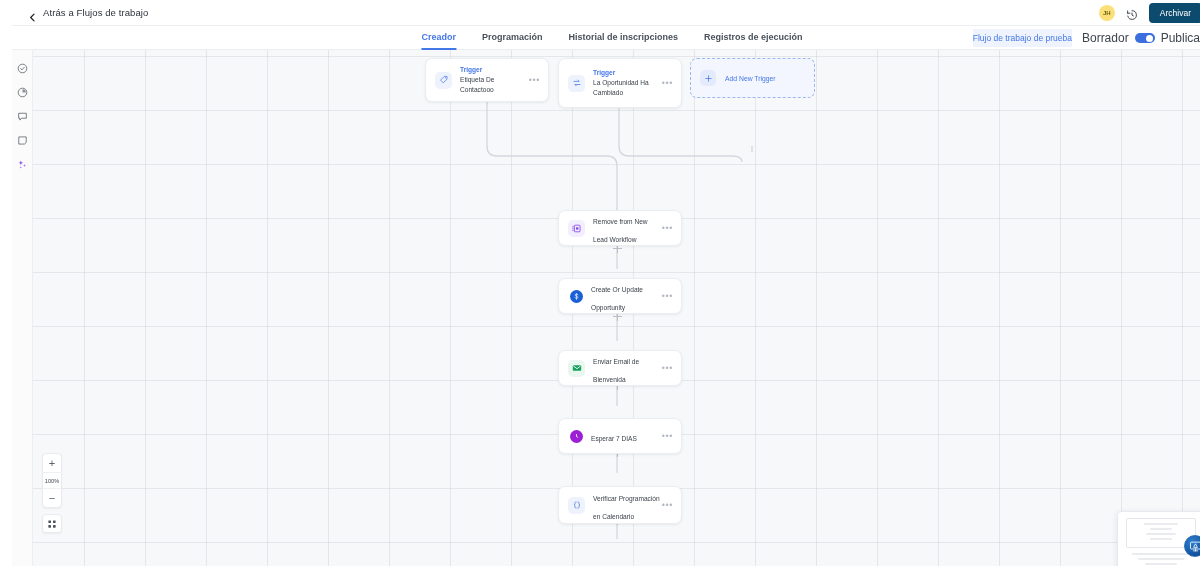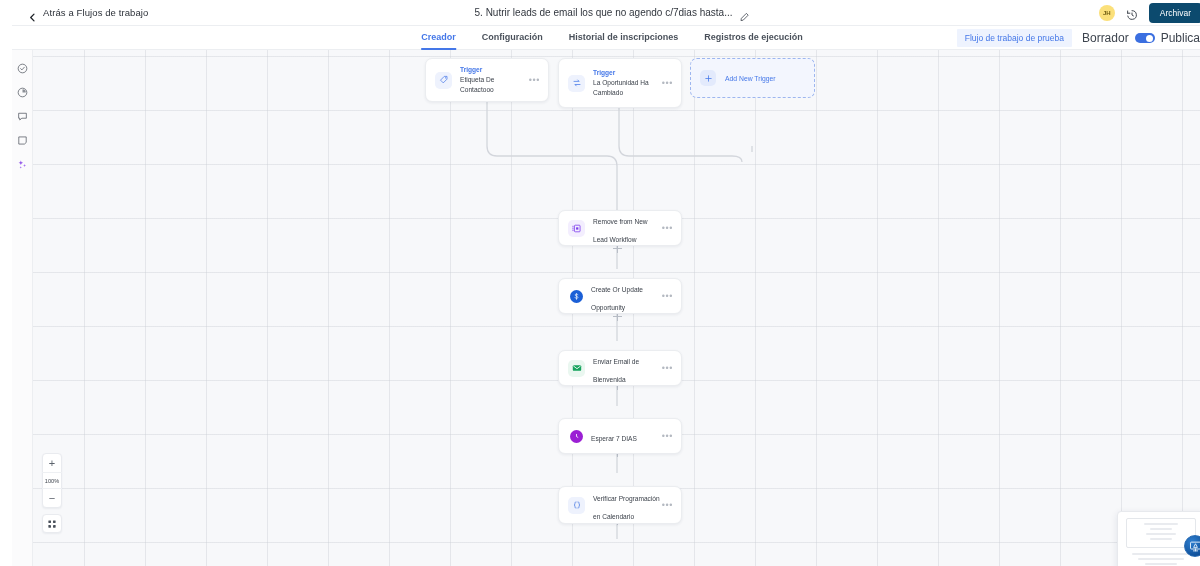--- a/index.html
+++ b/index.html
@@ -65,21 +65,21 @@
     border-bottom: 2px solid transparent;
   }
   .tab.active { color: #4477e8; border-bottom-color: #4477e8; }
 
   .tabbar-right {
     position: absolute; right: 8px; top: 0; height: 24px;
     display: flex; align-items: center; gap: 10px;
   }
   .test-wf {
     font-size: 8.5px; color: #4477e8; background: #eef3fe;
-    padding: 4px 8px; border-radius: 1px; cursor: pointer;
+    padding: 4px 0; border-radius: 1px; cursor: pointer;
   }
   .toggle-group { display: flex; align-items: center; gap: 6px; }
   .toggle-label { font-size: 12px; color: #3d444e; }
   .switch {
     width: 20px; height: 10px; border-radius: 6px;
     background: #3b6fe0; position: relative; cursor: pointer;
   }
   .switch .knob {
     position: absolute; top: 1.5px; left: 11px;
     width: 7px; height: 7px; border-radius: 50%; background: #fff;
@@ -215,46 +215,38 @@
   <div class="topbar">
     <div class="back-link">
       <span class="back-chevron">
         <svg viewBox="0 0 12 12" width="9" height="9">
             <path d="M8 1.5 3.6 6 8 10.5" fill="none" stroke="#1f2329" stroke-width="1.7" stroke-linecap="round" stroke-linejoin="round"></path>
           </svg>
       </span>
       <span class="back-text">Atrás a Flujos de trabajo</span>
     </div>
 
-    <div class="title-wrap">
-      <span class="title-text">5. Nutrir leads de email los que no agendo c/7dias hasta...</span>
-      <span class="pencil-icon">
-        <svg viewBox="0 0 14 14" width="10" height="10">
-            <path d="M9.6 1.9l2.5 2.5-7 7-3.1.6.6-3.1z" fill="none" stroke="#3d444e" stroke-width="1.1" stroke-linejoin="round"></path>
-          </svg>
-      </span>
-    </div>
 
     <div class="topbar-right">
       <div class="avatar">JH</div>
       <span class="history-icon">
         <svg viewBox="0 0 16 16" width="12" height="12">
           <path d="M8 2.2A5.8 5.8 0 1 1 2.4 9.4" fill="none" stroke="#2d333c" stroke-width="1.2" stroke-linecap="round"></path>
           <path d="M2.2 5.6V2.6M2.2 5.6h3" fill="none" stroke="#2d333c" stroke-width="1.2" stroke-linecap="round"></path>
           <path d="M8 5.3V8l1.9 1.2" fill="none" stroke="#2d333c" stroke-width="1.2" stroke-linecap="round"></path>
         </svg>
       </span>
       <button class="btn-archive">Archivar</button>
     </div>
   </div>
 
   <div class="tabbar">
     <div class="tabs">
       <div class="tab active">Creador</div>
-      <div class="tab">Configuración</div>
+      <div class="tab">Programación</div>
       <div class="tab">Historial de inscripciones</div>
       <div class="tab">Registros de ejecución</div>
     </div>
     <div class="tabbar-right">
       <div class="test-wf">Flujo de trabajo de prueba</div>
       <div class="toggle-group">
         <span class="toggle-label">Borrador</span>
         <span class="switch">
             <span class="knob"></span>
           </span>

